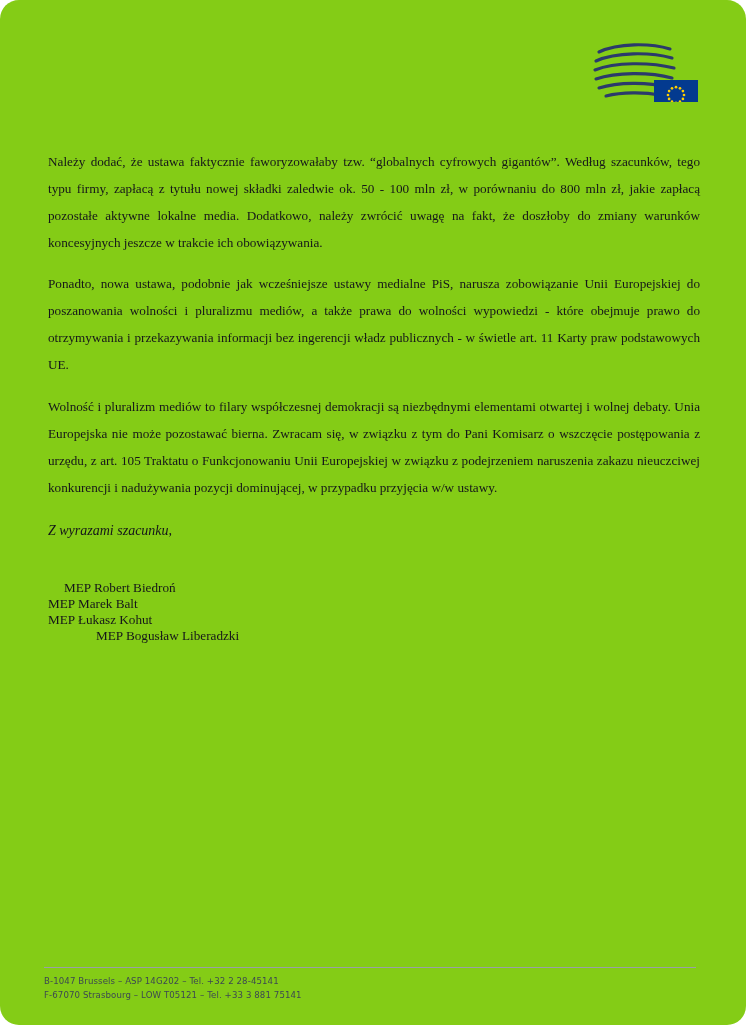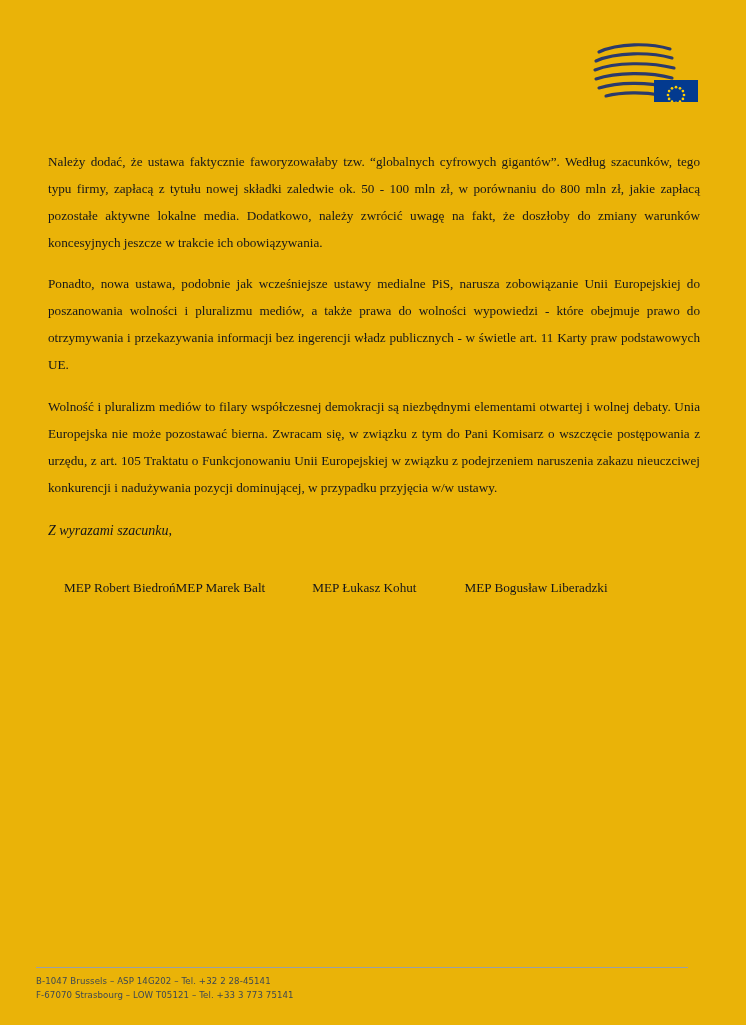--- a/index.html
+++ b/index.html
@@ -11,21 +11,22 @@
     width: 746px;
     height: 1025px;
     position: relative;
     font-family: "Liberation Serif", serif;
     color: #1a1a1a;
     overflow: hidden;
   }
   .page {
     position: absolute;
     inset: 0;
-    background: #eab308;
+    background: #84cc16;
+    border-radius: 19px;
   }
 
   
   .header {
     position: absolute;
     top: 40px;
     right: 46px;
     width: 108px;
     height: 62px;
   }
@@ -64,37 +65,37 @@
     color: #15161a;
   }
 
   
   .signatures {
     position: absolute;
     left: 48px;
     top: 580px;
     width: 652px;
     display: flex;
-    flex-direction: row;
+    flex-direction: column;
     align-items: flex-start;
   }
   .sig {
     font-size: 13.2px;
     color: #15161a;
     white-space: nowrap;
   }
   .sig-0 { margin-left: 16px; }
   .sig-1 { }
-  .sig-2 { margin-left: 47px; }
+  .sig-2 { }
   .sig-3 { margin-left: 48px; }
 
   
   .footer {
     position: absolute;
-    left: 36px;
+    left: 44px;
     bottom: 22px;
     width: 652px;
   }
   .footer-rule {
     width: 100%;
     height: 1px;
     background: #9aa0a6;
     margin-bottom: 7px;
   }
   .footer-line {
@@ -152,16 +153,16 @@
   <div class="signatures">
     <div class="sig sig-0">MEP Robert Biedroń</div>
     <div class="sig sig-1">MEP Marek Balt</div>
     <div class="sig sig-2">MEP Łukasz Kohut</div>
     <div class="sig sig-3">MEP Bogusław Liberadzki</div>
   </div>
 
   <div class="footer">
     <div class="footer-rule"></div>
     <div class="footer-line">B-1047 Brussels – ASP 14G202 – Tel. +32 2 28-45141</div>
-    <div class="footer-line">F-67070 Strasbourg – LOW T05121 – Tel. +33 3 773 75141</div>
+    <div class="footer-line">F-67070 Strasbourg – LOW T05121 – Tel. +33 3 881 75141</div>
   </div>
 
 </div>
 
 </body></html>

